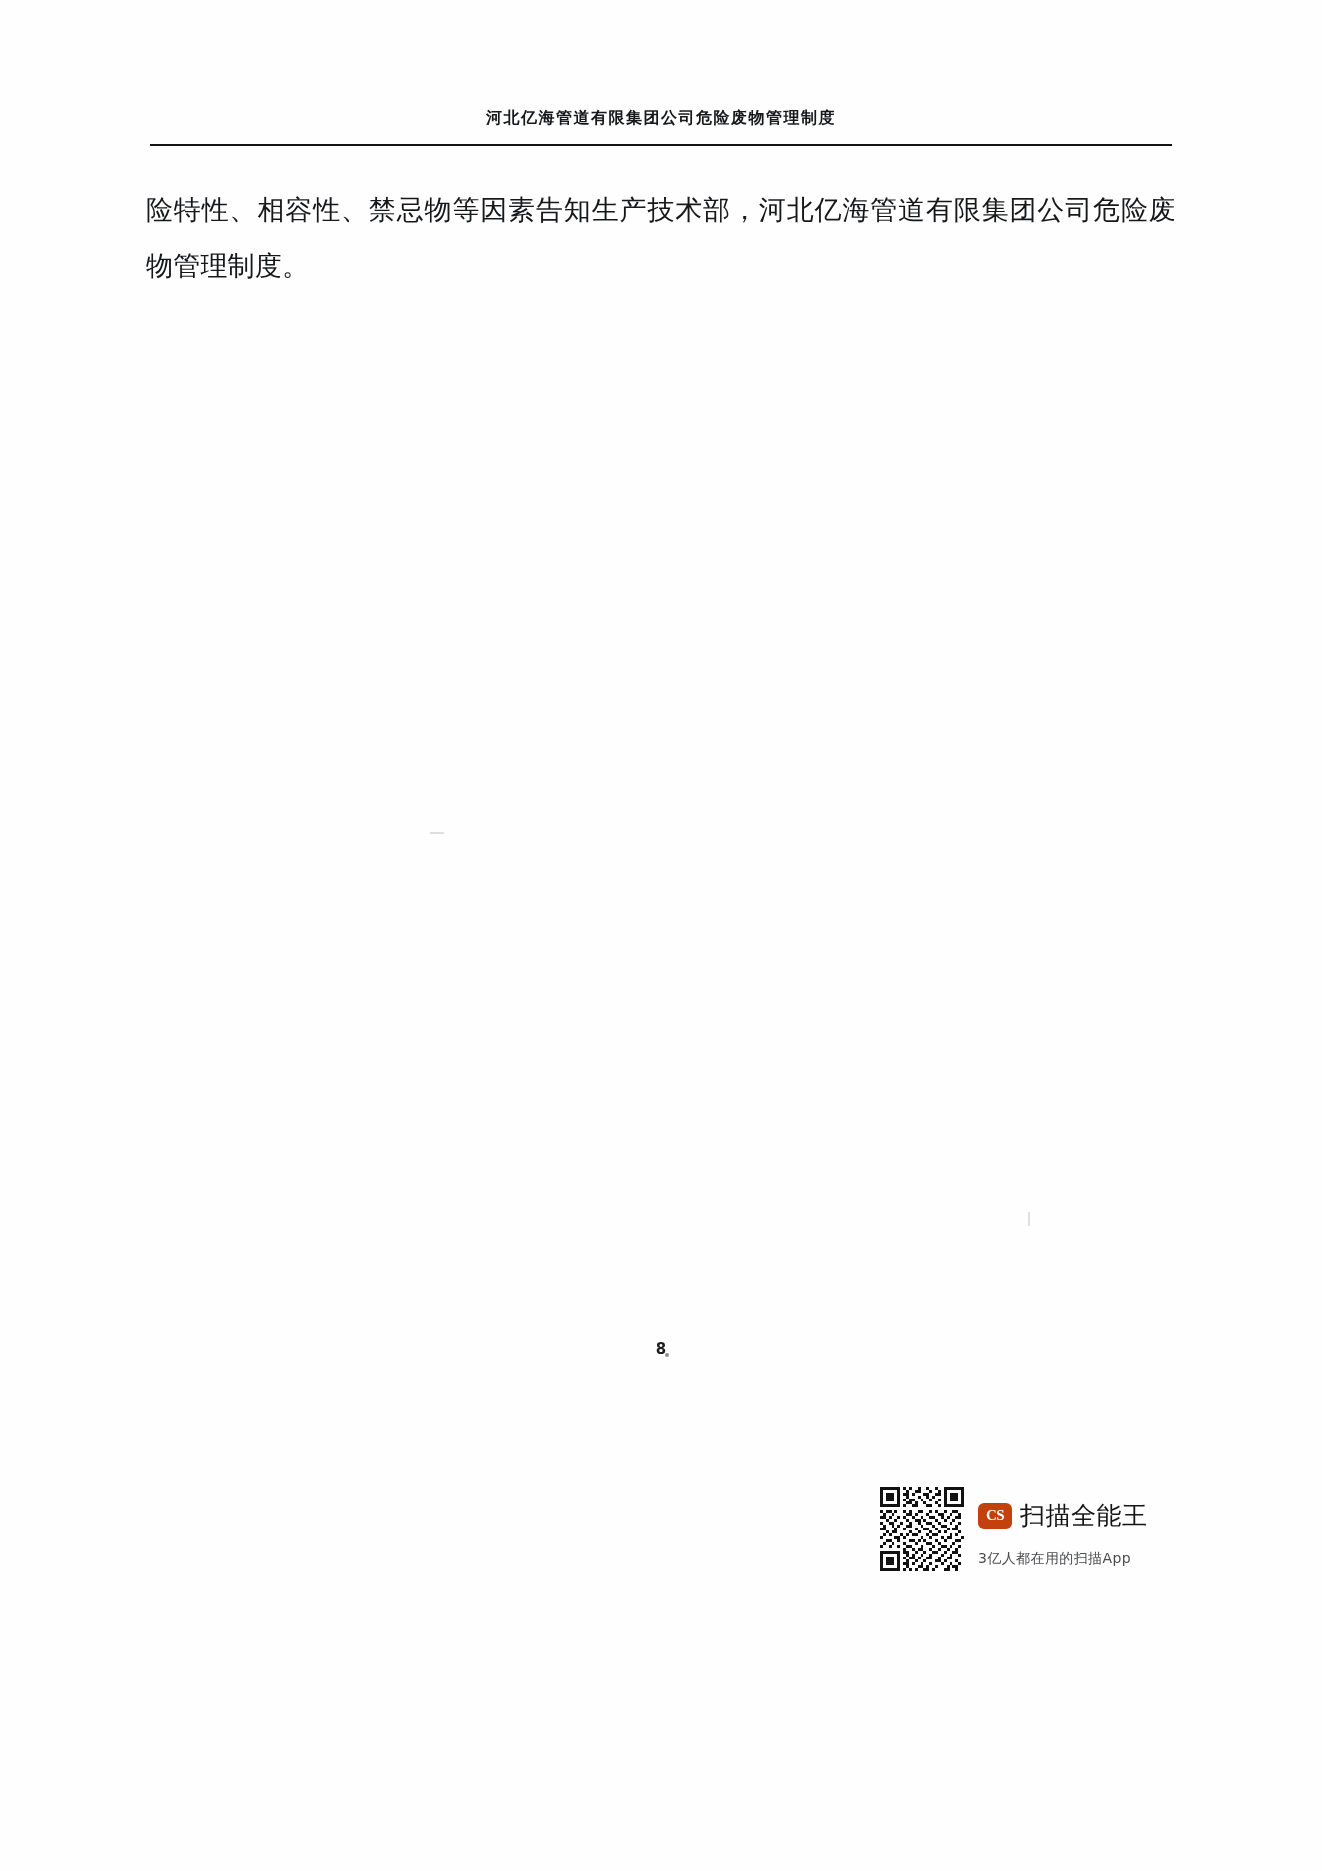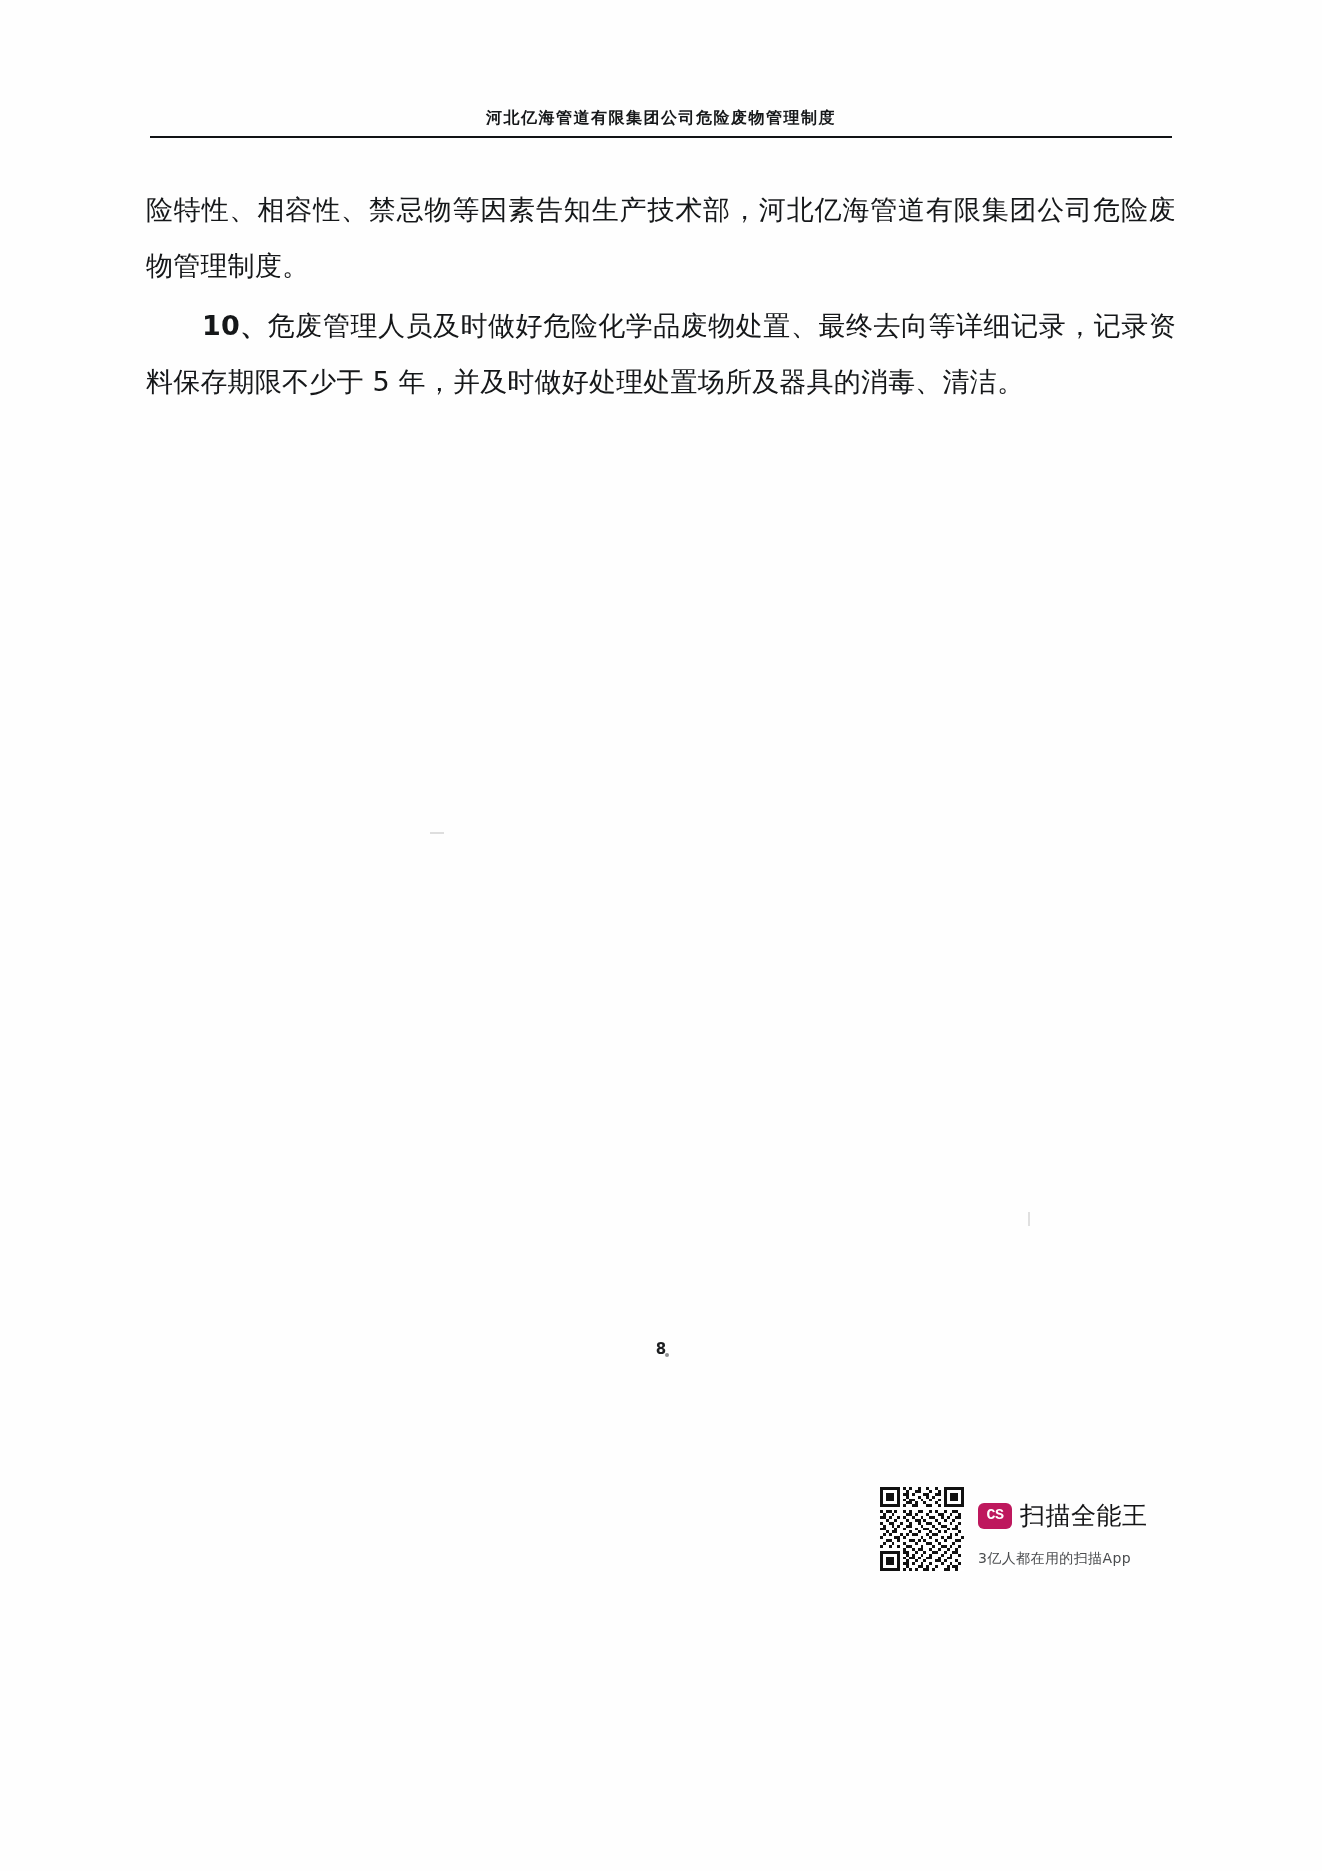--- a/index.html
+++ b/index.html
@@ -30,21 +30,21 @@
     width: 1022px;
   }
   .header-title {
     text-align: center;
     font-family: "DejaVu Sans", "Liberation Sans", sans-serif;
     font-size: 16px;
     font-weight: 700;
     letter-spacing: 1.5px;
     color: #16181a;
     line-height: 1.2;
-    padding-bottom: 9px;
+    padding-bottom: 17px;
   }
   .header-rule {
     height: 0;
     border-bottom: 2.5px solid #111315;
     width: 100%;
   }
 
   
   .content {
     position: absolute;
@@ -129,24 +129,24 @@
     padding-top: 12px;
   }
   .wm-main {
     display: flex;
     align-items: center;
     gap: 8px;
   }
   .cs-badge {
     width: 34px;
     height: 26px;
-    background: #be185d;
+    background: #c2410c;
     border-radius: 6px;
     color: #ffffff;
-    font-family: Liberation Mono, monospace;
+    font-family: Liberation Serif, serif;
     font-size: 15px;
     font-weight: 700;
     letter-spacing: -0.5px;
     display: flex;
     align-items: center;
     justify-content: center;
   }
   .wm-title {
     font-family: "DejaVu Sans", "Liberation Sans", sans-serif;
     font-size: 25px;
@@ -168,23 +168,20 @@
 <div class="page">
 
   <div class="header">
     <div class="header-title">河北亿海管道有限集团公司危险废物管理制度</div>
     <div class="header-rule"></div>
   </div>
 
   <div class="content">
     <p class="para">险特性、相容性、禁忌物等因素告知生产技术部，河北亿海管道有限集团公司危险废物管理制度。</p>
 
-    <p class="para indent">
-      <span class="num">10、</span><span>危废管理人员及时做好危险化学品废物处置、最终去向等详细记录，记录资料保存期限不少于 5 年，并及时做好处理处置场所及器具的消毒、清洁。</span>
-    </p>
   </div>
 
   <div class="stray-mark-1"></div>
   <div class="stray-mark-2"></div>
 
   <div class="page-number">8</div>
   <div class="stray-dot"></div>
 
   <div class="watermark">
     <svg class="qr" viewBox="0 0 29 29" shape-rendering="crispEdges">

